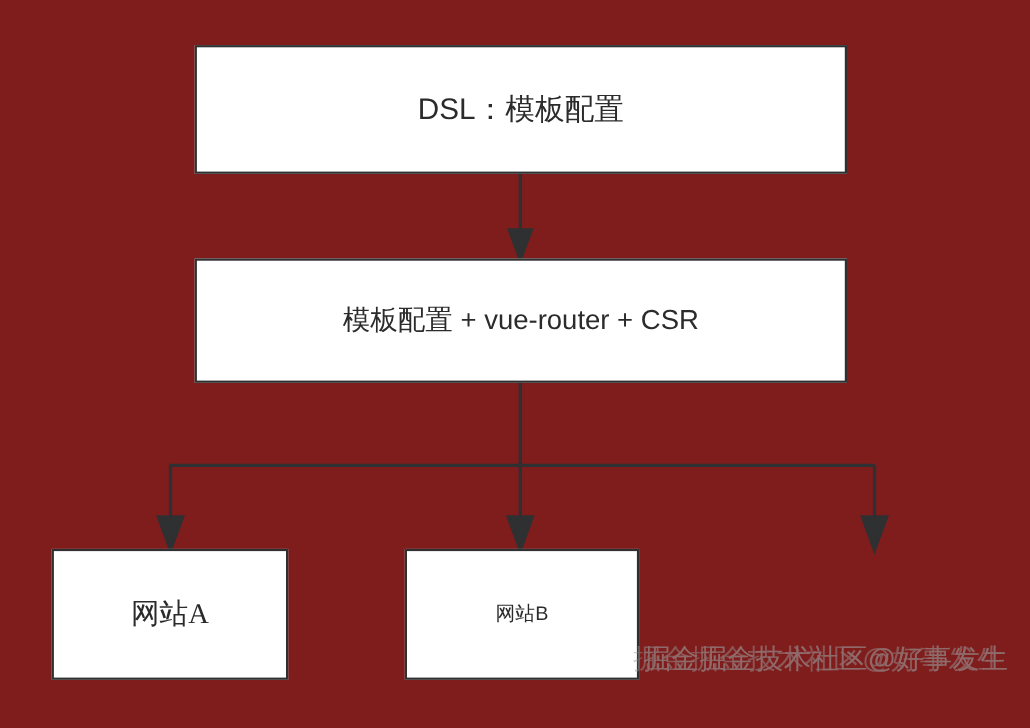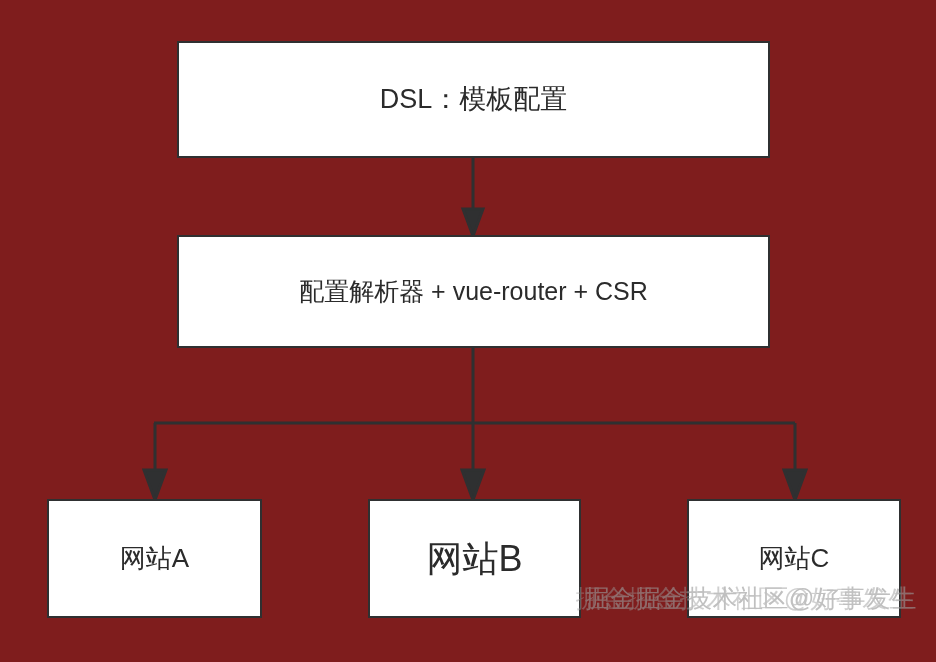--- a/index.html
+++ b/index.html
@@ -48,27 +48,28 @@
     width: 593px;
     height: 113px;
     font-size: 25px;
   }
   #node-site-a {
     left: 47px;
     top: 499px;
     width: 215px;
     height: 119px;
     font-size: 26px;
+    font-family: Liberation Serif, serif;
   }
   #node-site-b {
     left: 368px;
     top: 499px;
     width: 213px;
     height: 119px;
-    font-size: 36px;
+    font-size: 18px;
   }
   #node-site-c {
     left: 687px;
     top: 499px;
     width: 214px;
     height: 119px;
     font-size: 26px;
   }
   #connectors {
     position: absolute;
@@ -128,33 +129,30 @@
       <line x1="795" y1="423" x2="795" y2="473"></line>
       <polygon points="795,500 784,470 806,470"></polygon>
     </g>
   </svg>
 
   <div class="node" id="node-dsl">
     <span class="node-line">DSL：模板配置</span>
   </div>
 
   <div class="node" id="node-template">
-    <span class="node-line">配置解析器 + vue-router + CSR</span>
+    <span class="node-line">模板配置 + vue-router + CSR</span>
   </div>
 
   <div class="node" id="node-site-a">
     <span class="node-line">网站A</span>
   </div>
 
   <div class="node" id="node-site-b">
     <span class="node-line">网站B</span>
   </div>
 
-  <div class="node" id="node-site-c">
-    <span class="node-line">网站C</span>
-  </div>
 
   <div id="watermark">
     <span class="wm-layer wm-a">掘金掘金技术社区@好事发生</span>
     <span class="wm-layer wm-b">掘金掘金技术社区@好事发生</span>
   </div>
 
 </div>
 
 </body></html>

